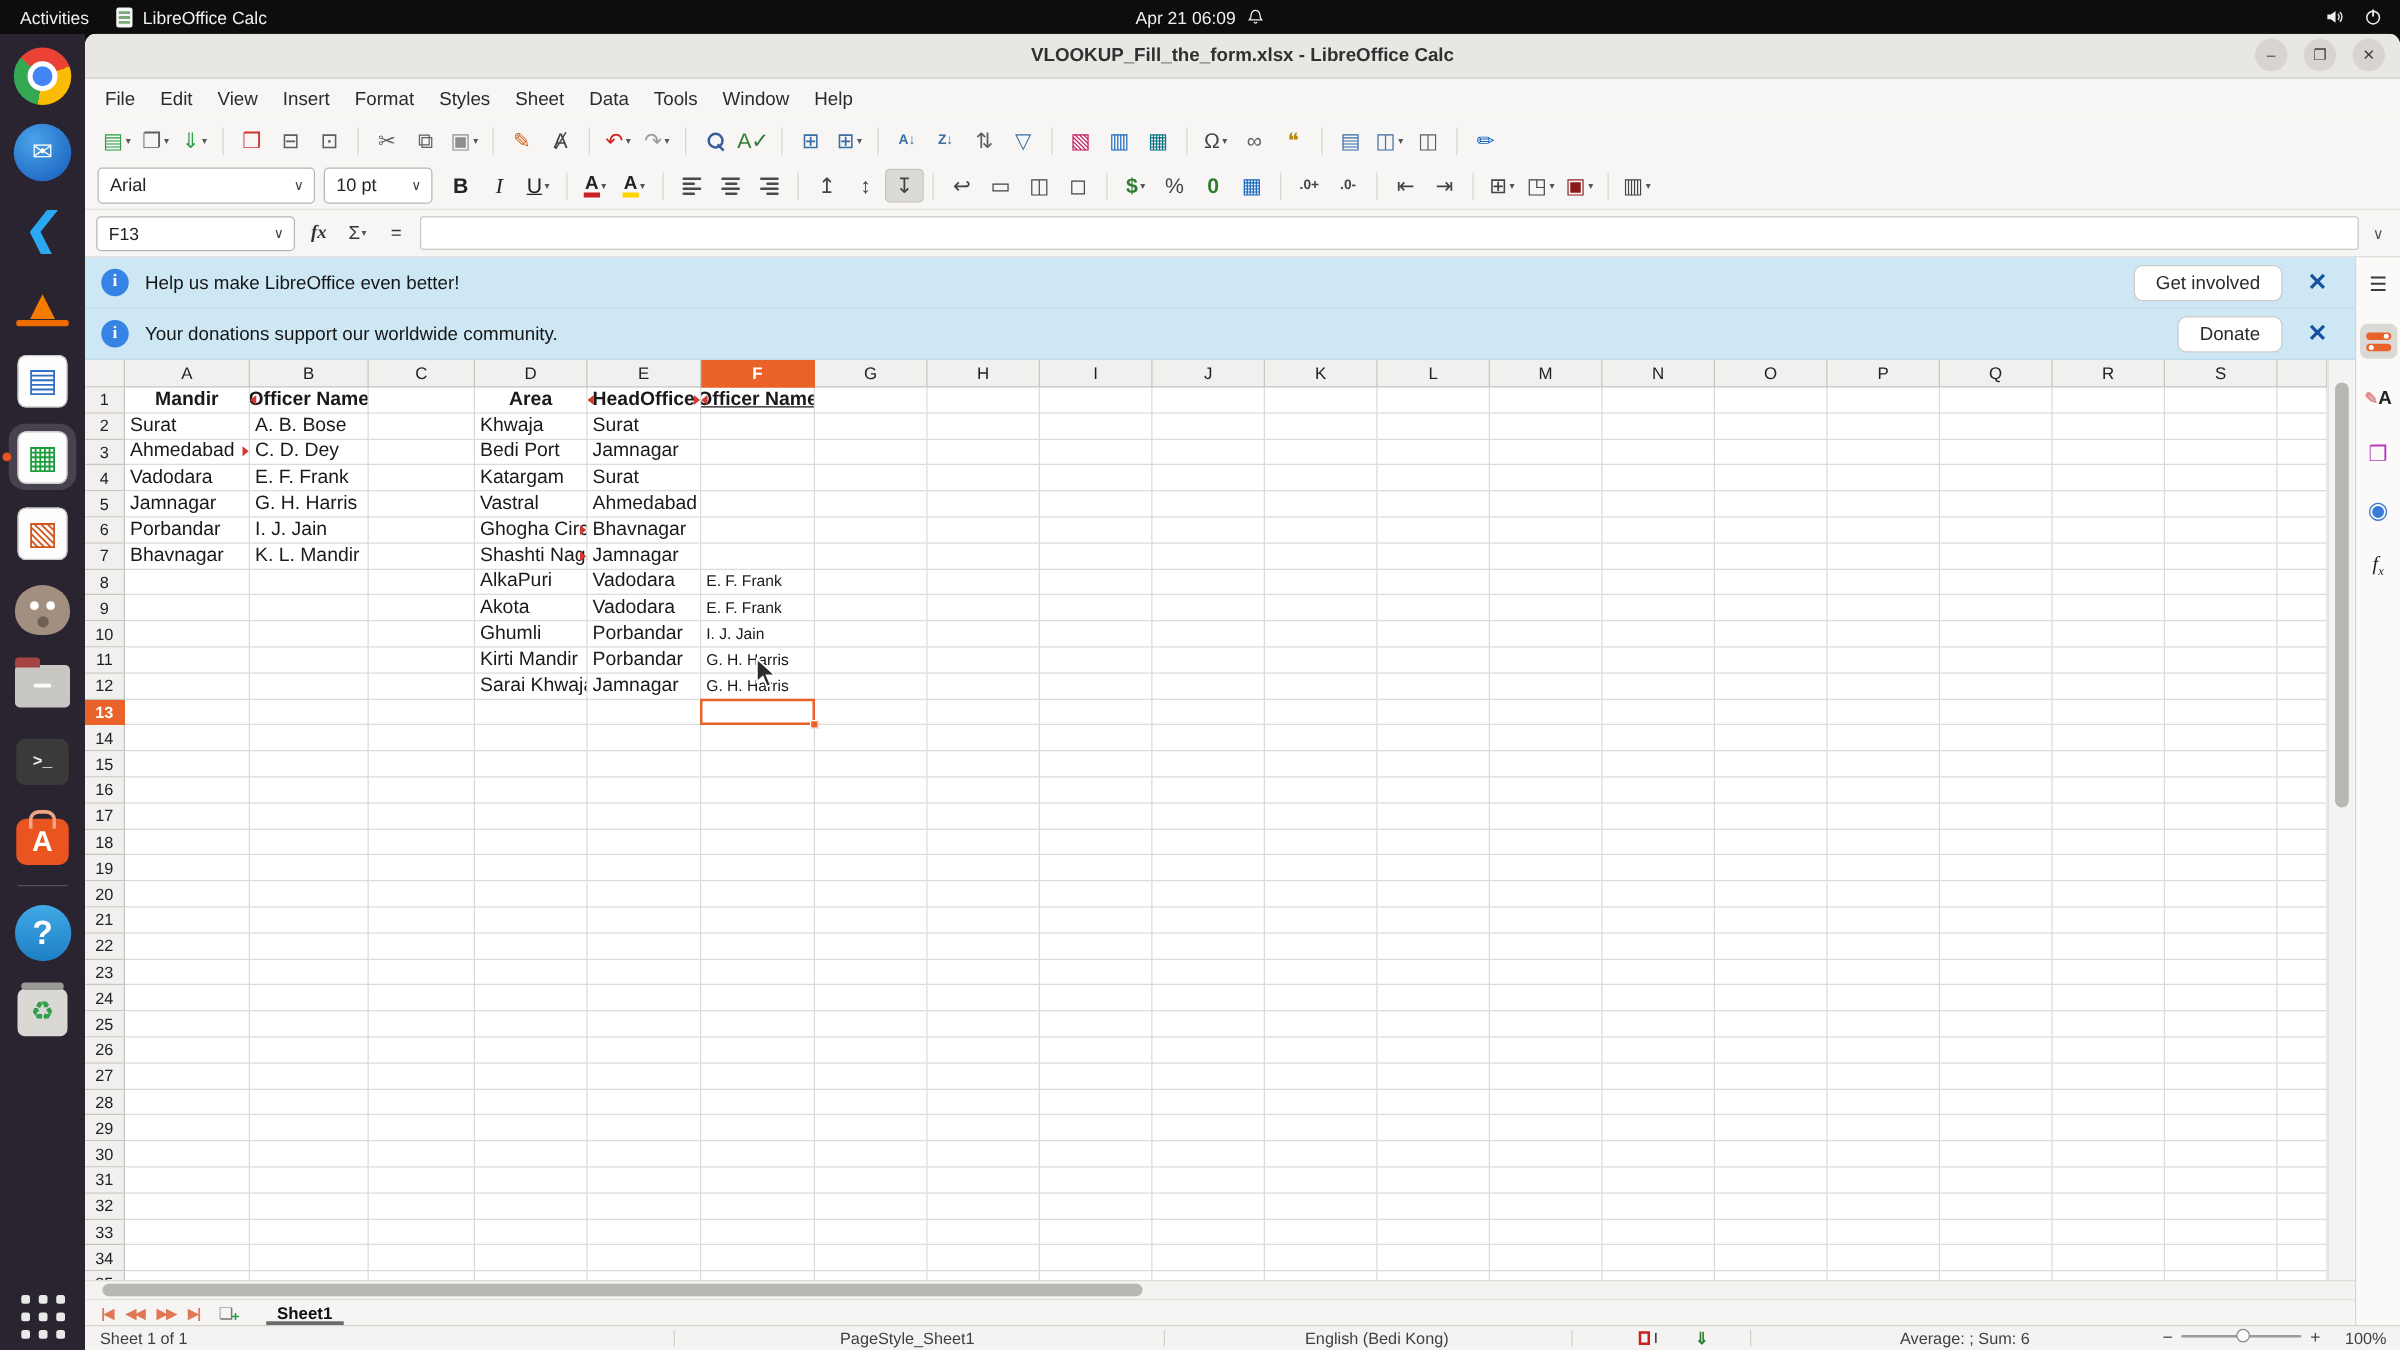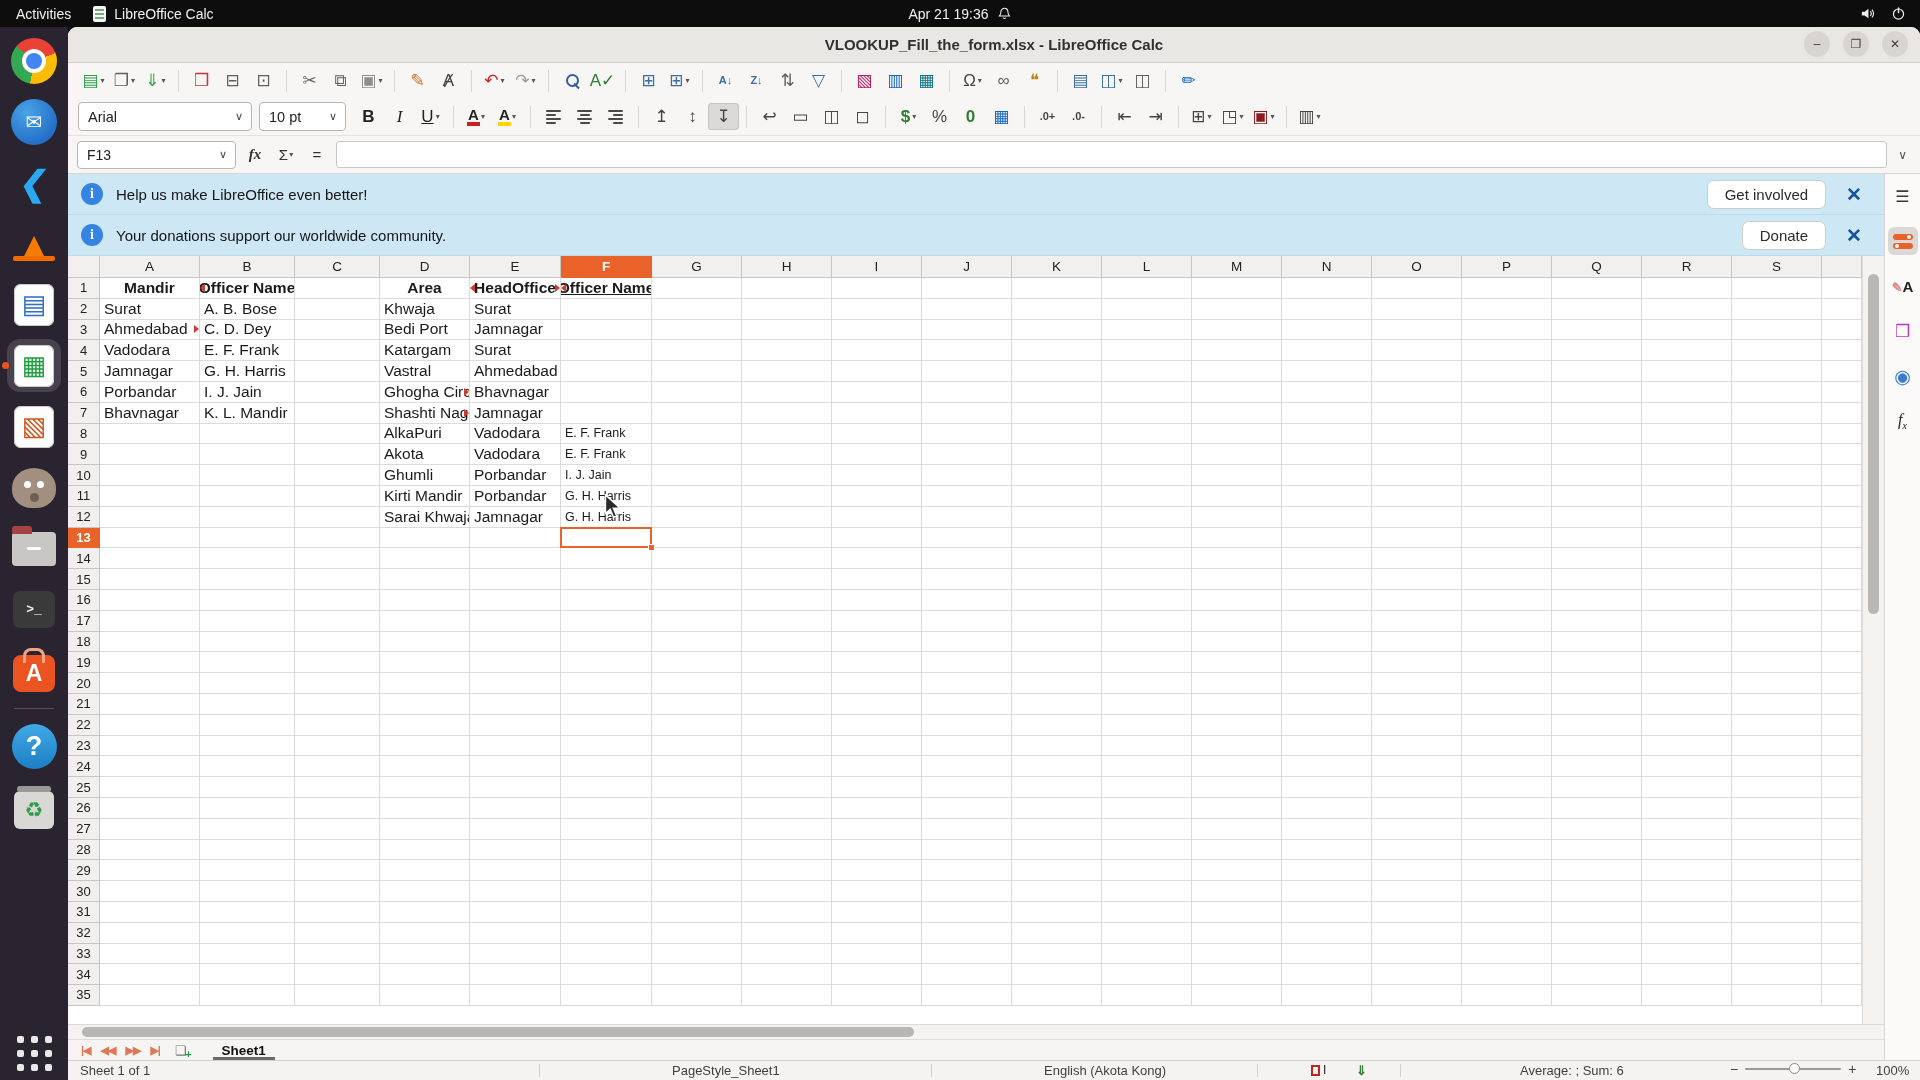--- a/index.html
+++ b/index.html
@@ -210,21 +210,21 @@
 
   <div class="panel">
     <div class="panel-left">
       <span>Activities</span>
       <span class="panel-app">
         <span class="mini-calc"></span>
         <span>LibreOffice Calc</span>
       </span>
     </div>
     <div class="panel-center">
-      <span>Apr 21 19:36</span>
+      <span>Apr 21 06:09</span>
       <svg viewBox="0 0 16 16" width="14" height="14">
           <path d="M8 1.5a4 4 0 0 0-4 4c0 3-1.2 4-1.7 4.7h11.4C13.2 9.5 12 8.5 12 5.5a4 4 0 0 0-4-4z" fill="none" stroke="#eee" stroke-width="1.2"></path>
           <path d="M6.6 12.2a1.5 1.5 0 0 0 2.8 0" stroke="#eee" stroke-width="1.2" fill="none"></path>
         </svg>
     </div>
     <div class="panel-right">
       <svg viewBox="0 0 16 16" width="15" height="15">
           <path d="M2 6v4h3l4 3V3L5 6H2z" fill="#eee"></path>
           <path d="M11 5.5a3.5 3.5 0 0 1 0 5M12.7 3.8a6 6 0 0 1 0 8.4" stroke="#eee" stroke-width="1.2" fill="none"></path>
         </svg>
@@ -306,20 +306,33 @@
 
     <div class="titlebar">
       <span class="title">VLOOKUP_Fill_the_form.xlsx - LibreOffice Calc</span>
       <span class="win-controls" id="winControls">
           <span class="wbtn">–</span>
           <span class="wbtn">❐</span>
           <span class="wbtn">✕</span>
         </span>
     </div>
 
+    <div class="menubar" id="menubar">
+        <span class="menu-item">File</span>
+        <span class="menu-item">Edit</span>
+        <span class="menu-item">View</span>
+        <span class="menu-item">Insert</span>
+        <span class="menu-item">Format</span>
+        <span class="menu-item">Styles</span>
+        <span class="menu-item">Sheet</span>
+        <span class="menu-item">Data</span>
+        <span class="menu-item">Tools</span>
+        <span class="menu-item">Window</span>
+        <span class="menu-item">Help</span>
+      </div>
 
     <div class="toolbar tb1" id="toolbar1">
         <div class="tbtn">
           <span style="color: rgb(46, 158, 73);">▤</span>
           <span class="dd">▾</span>
         </div>
         <div class="tbtn">
           <span style="color: rgb(95, 95, 95);">❐</span>
           <span class="dd">▾</span>
         </div>
@@ -1465,21 +1478,21 @@
             <span class="sb-fx">f<sub>x</sub></span>
           </div>
         </div>
     </div>
 
     <div class="statusbar">
       <span class="stext" style="left:12px">Sheet 1 of 1</span>
       <div class="sdiv" style="left:471px"></div>
       <span class="stext" style="left:604px">PageStyle_Sheet1</span>
       <div class="sdiv" style="left:863px"></div>
-      <span class="stext" style="left:976px">English (Akota Kong)</span>
+      <span class="stext" style="left:976px">English (Bedi Kong)</span>
       <div class="sdiv" style="left:1189px"></div>
       <span class="selmode" style="left:1243px"><i></i>I</span>
       <span class="stext" style="left:1288px;color:#2e7d32;font-weight:bold">⇓</span>
       <div class="sdiv" style="left:1332px"></div>
       <span class="stext" style="left:1452px">Average: ; Sum: 6</span>
       <div class="zoomctl" style="left:1662px">
         <span class="zpm">−</span>
         <div class="ztrack">
             <div class="zknob"></div>
           </div>

